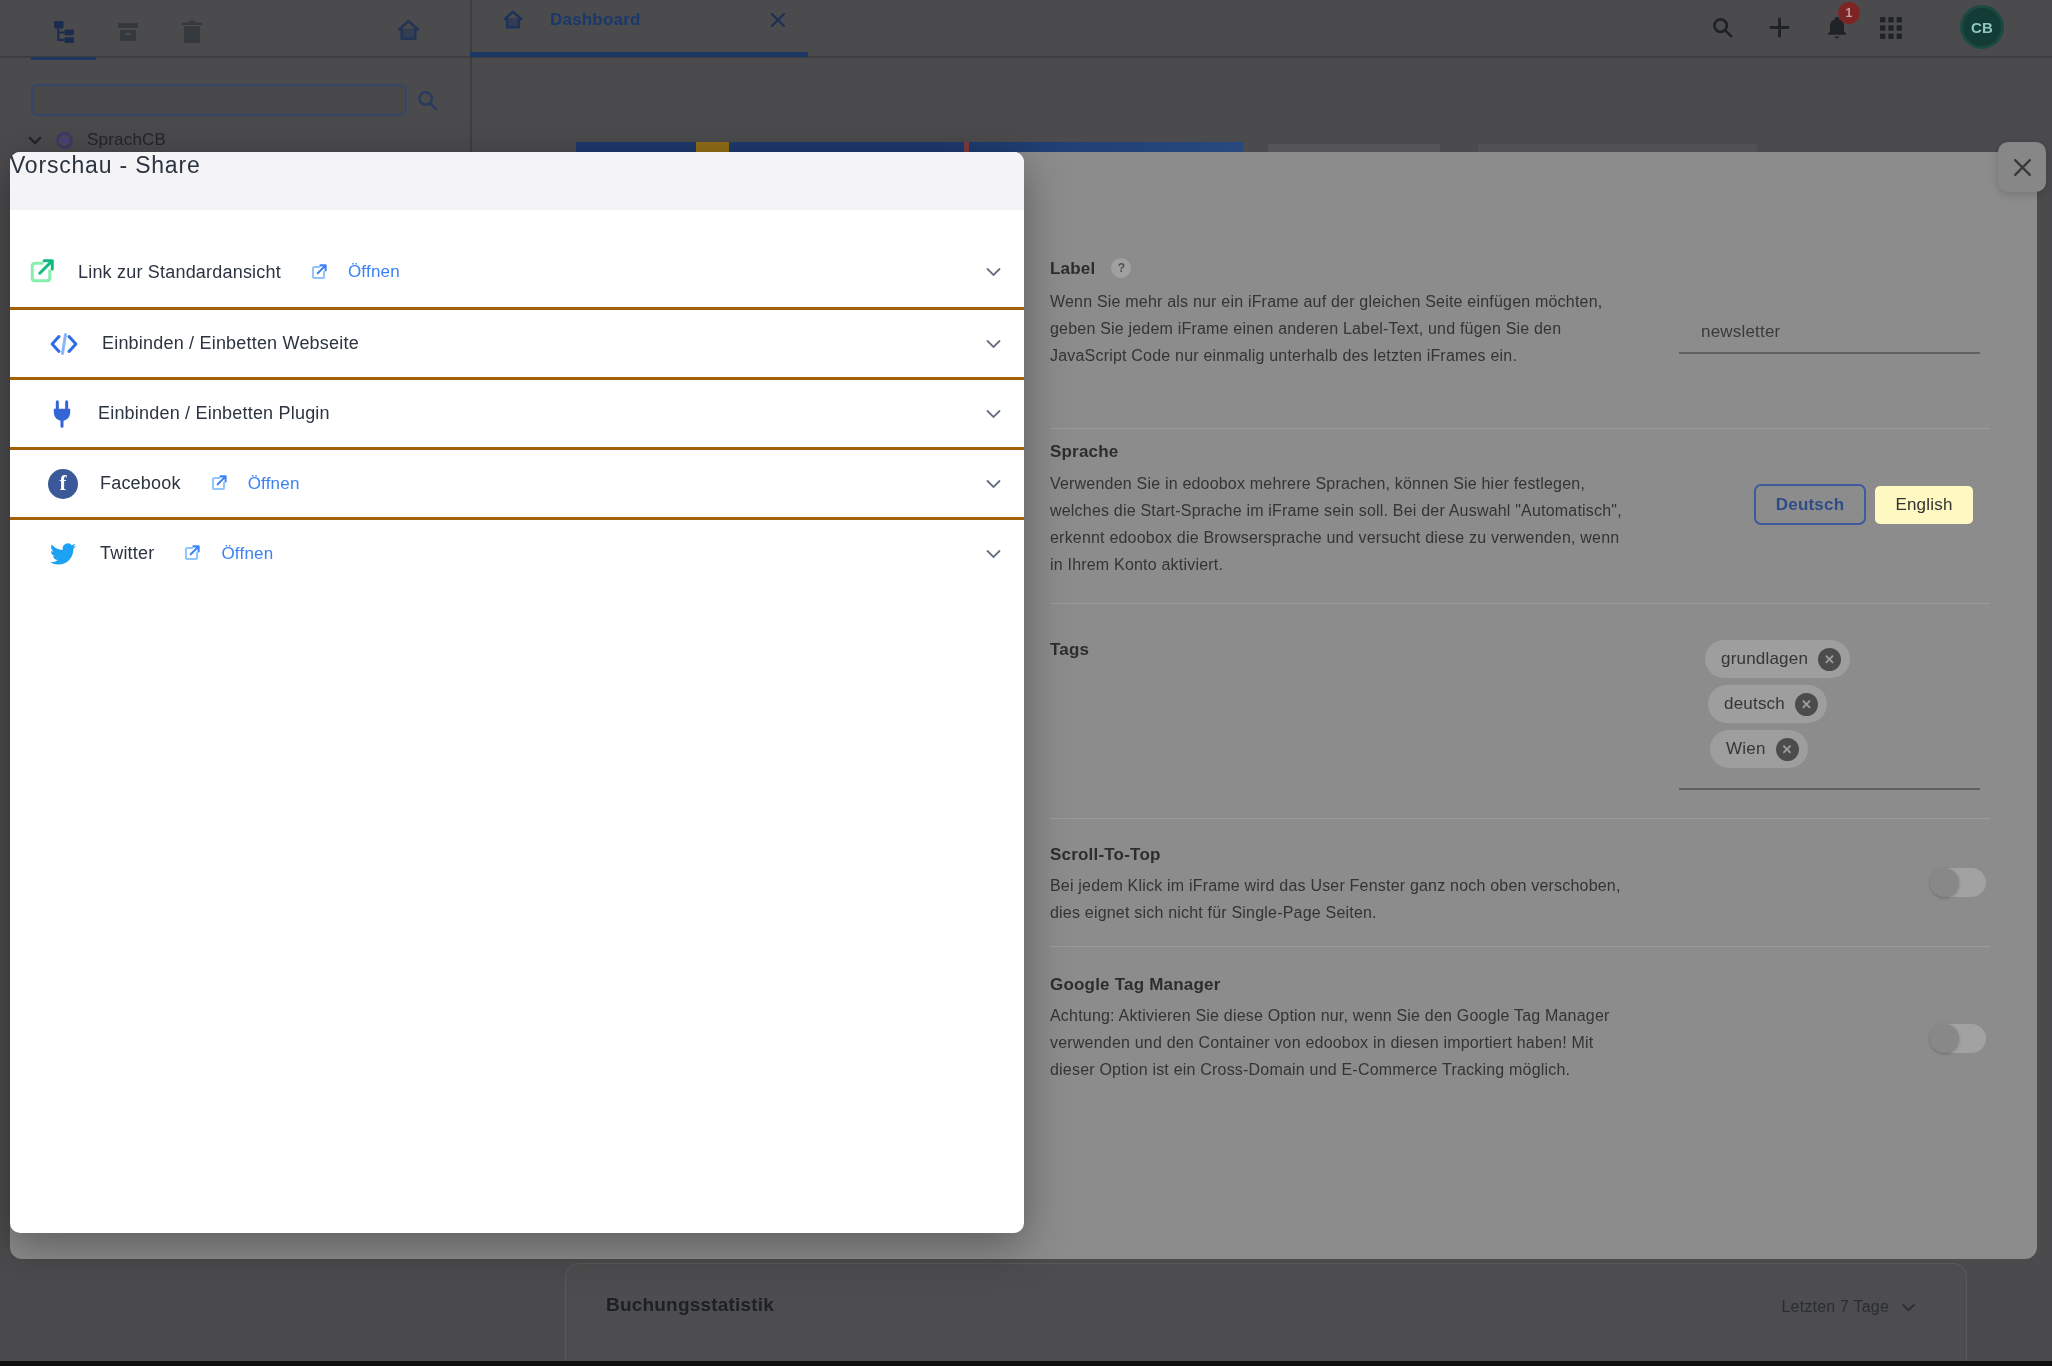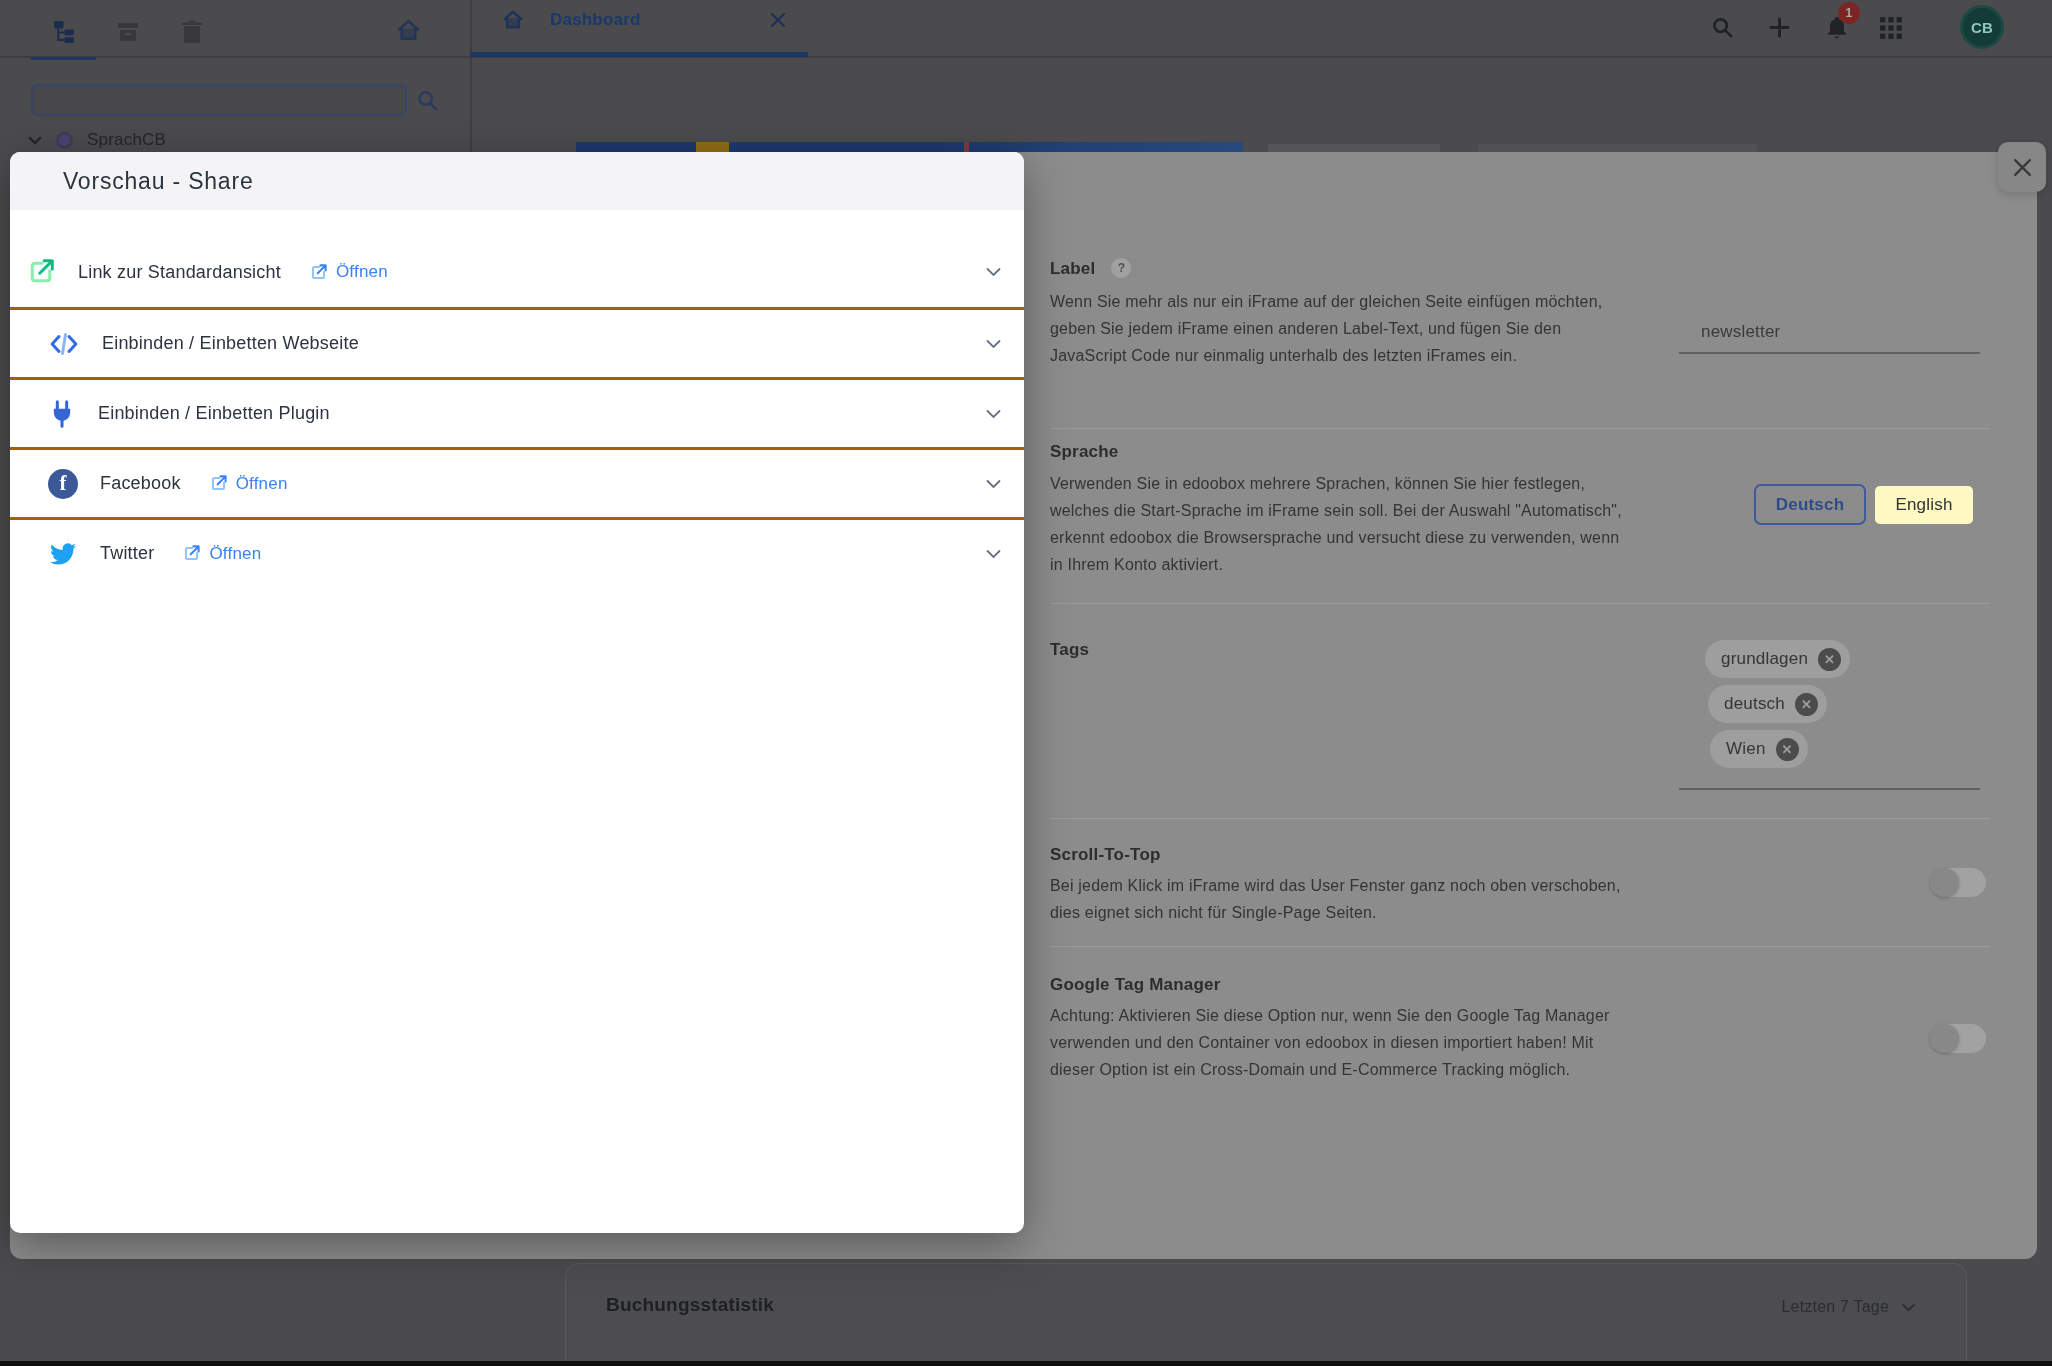--- a/index.html
+++ b/index.html
@@ -41,27 +41,27 @@
   .lang-un{background:#fef9c3;border-radius:5px;color:#333;}
   .chip{position:absolute;display:inline-flex;align-items:center;gap:10px;background:#9e9e9e;border-radius:20px;padding:6px 9px 6px 16px;font-size:17px;color:#363636;height:38px;}
   .chip .x{width:23px;height:23px;border-radius:50%;background:#4c4c4c;color:#9e9e9e;font-size:13px;font-weight:700;display:flex;align-items:center;justify-content:center;cursor:pointer;}
   .tags-line{position:absolute;left:1679px;top:788px;width:301px;height:2px;background:#606060;}
   .toggle{position:absolute;width:56px;height:29px;cursor:pointer;}
   .toggle .track{position:absolute;inset:0;border-radius:15px;background:#a2a2a2;}
   .toggle .knob{position:absolute;left:0;top:0;width:29px;height:29px;border-radius:50%;background:#888;box-shadow:0 1px 3px rgba(0,0,0,.25);}
 
   
   .modal{position:absolute;left:10px;top:152px;width:1014px;height:1081px;background:#fff;border-radius:10px;box-shadow:0 12px 44px rgba(0,0,0,.35);}
-  .modal-header{position:absolute;left:0;top:0;width:100%;height:58px;background:#f4f4f6;border-radius:10px 10px 0 0;display:flex;align-items:center;padding-left:53px;}
+  .modal-header{position:absolute;left:0;top:0;width:100%;height:58px;background:#f4f4f6;border-radius:10px 10px 0 0;display:flex;}
   .modal-title{font-size:23px;letter-spacing:.8px;color:#2b3440;font-weight:500;}
   .m-rows{position:absolute;left:0;top:85px;width:100%;}
   .m-row{height:70px;display:flex;align-items:center;padding:0 22px 0 38px;cursor:pointer;border-top:3px solid #a16207;}
   .m-row:first-child{border-top:none;padding-left:16px;}
   .m-row .lbl{margin-left:22px;font-size:18px;color:#2b3440;font-weight:500;}
-  .open-link{display:flex;align-items:center;gap:8px;margin-left:28px;color:#3b82f6;font-size:17px;font-weight:500;text-decoration:none;cursor:pointer;}
+  .open-link{display:flex;align-items:center;gap:20px;margin-left:28px;color:#3b82f6;font-size:17px;font-weight:500;text-decoration:none;cursor:pointer;}
   .chev{margin-left:auto;}
   .fb-circ{width:30px;height:30px;border-radius:50%;background:#3b5998;color:#fff;display:flex;align-items:center;justify-content:center;font-size:21px;font-weight:700;font-family:"Liberation Serif",serif;}
 </style>
 </head>
 <body>
 
 <div id="screen">
 
   <div class="hairline" style="left:0;top:56px;width:2052px;height:2px;"></div>
   <div class="hairline" style="left:470px;top:0;width:2px;height:152px;"></div>

